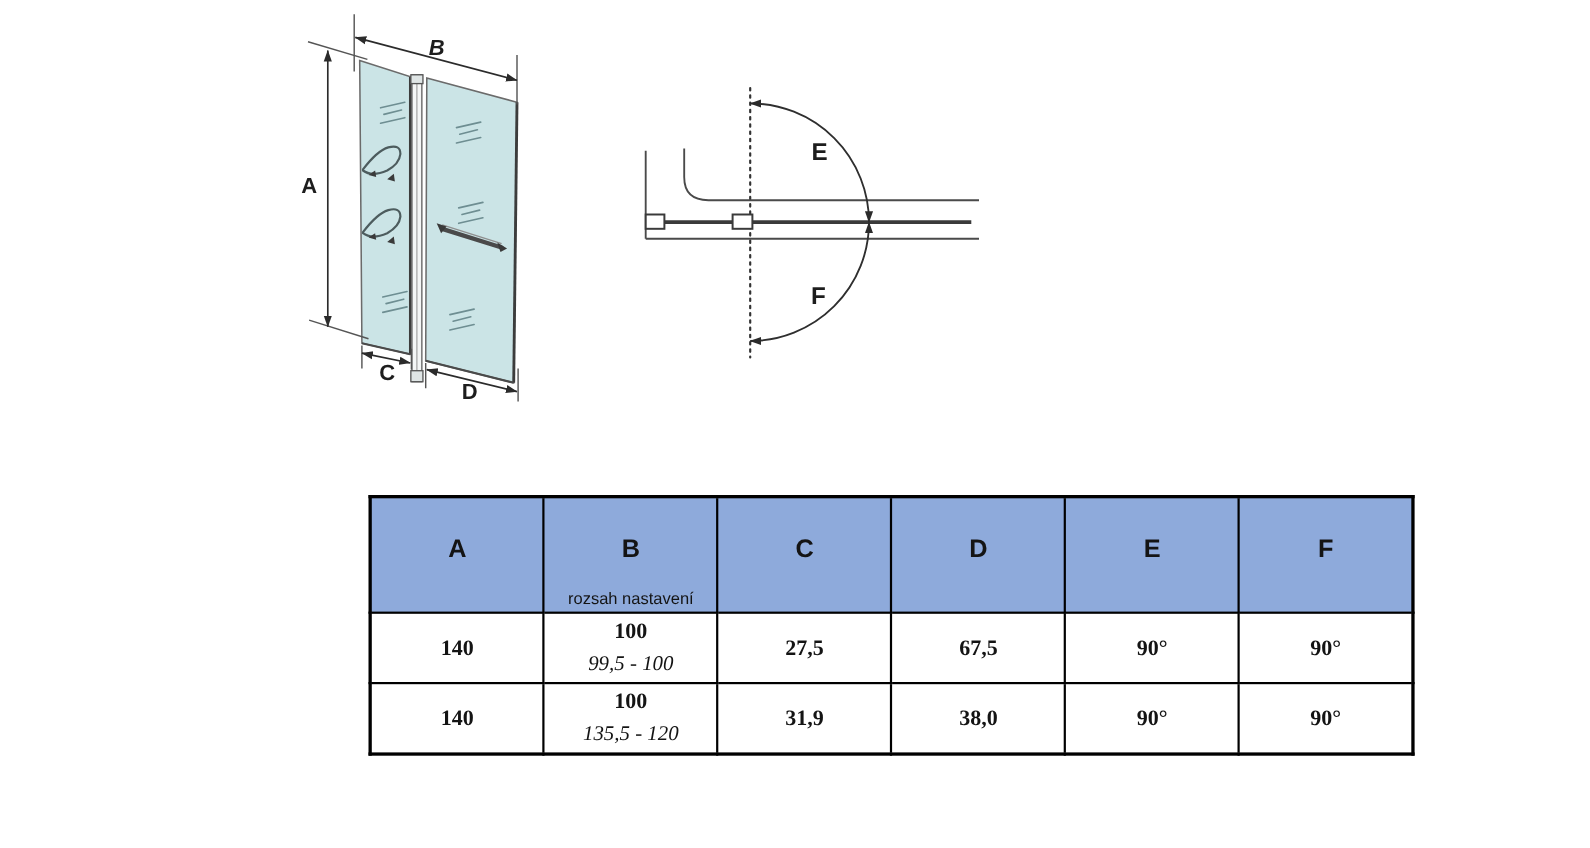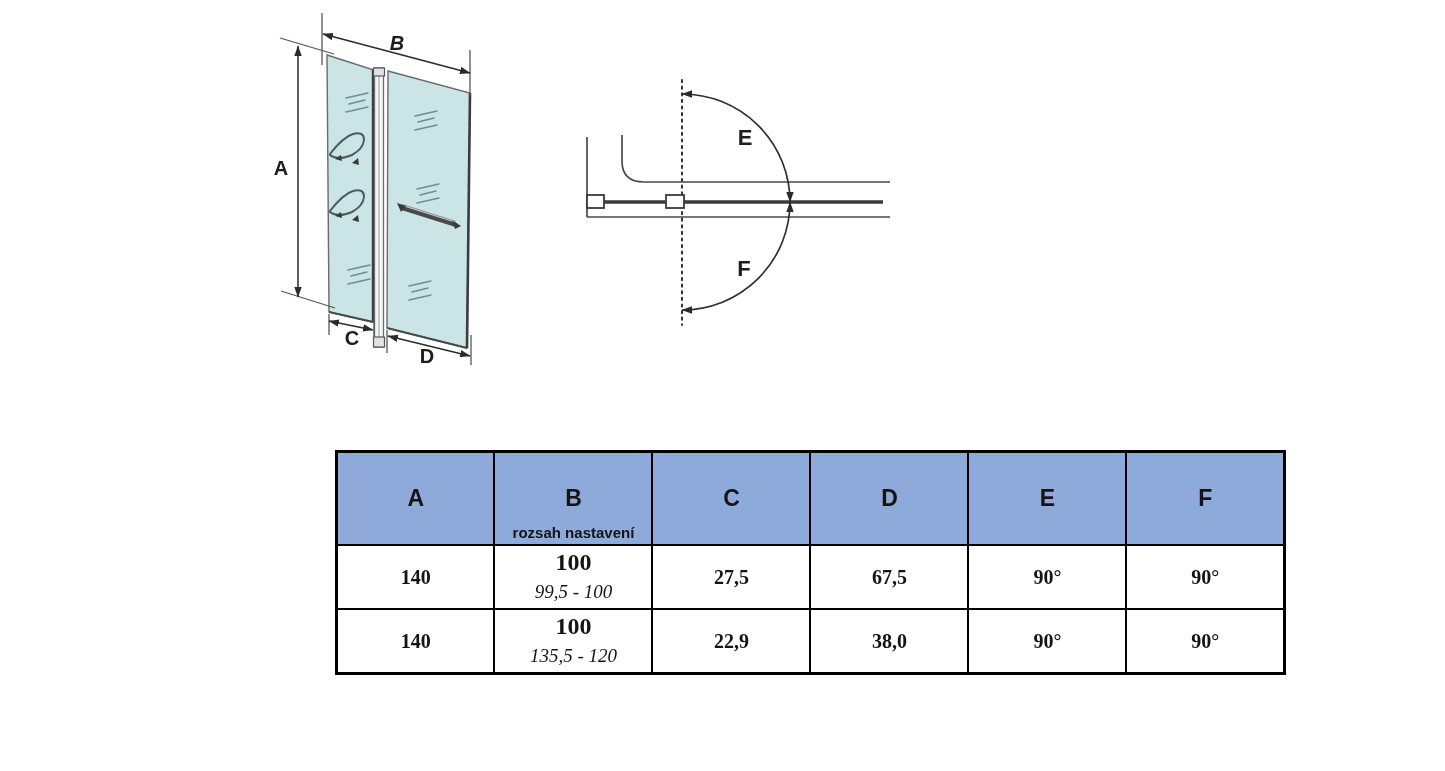--- a/index.html
+++ b/index.html
@@ -19,26 +19,26 @@
     border:3px solid #000;
   }
   table.spec-table th, table.spec-table td { border:2px solid #000; }
   table.spec-table thead tr { height:92px; }
   table.spec-table tbody tr { height:64px;font-family:Liberation Serif, serif; }
   table.spec-table th {
     background:#8EAADB; vertical-align:top; padding-top:30px;
     text-align:center; font-weight:bold; color:#141414;
   }
   .hletter { font-size:23px; font-weight:bold; line-height:30px; }
-  .hsub { font-size:15px; font-weight:bold; line-height:20px; margin-top:10px; }
+  .hsub { font-size:15px; font-weight:normal; line-height:20px; margin-top:22px; }
   table.spec-table td {
     text-align:center; vertical-align:middle;
     font-size:20px; font-weight:bold; color:#141414; background:#fff;
   }
-  .bmain { font-size:24px; font-weight:bold; line-height:30px;text-align:center; }
+  .bmain { font-size:20px; font-weight:bold; line-height:30px;text-align:center; }
   .brange { font-size:19px; font-weight:normal; font-style:italic; line-height:30px; }
 </style>
 </head>
 <body>
 
 <div class="canvas">
 
   <svg style="position:absolute; left:255px; top:5px;" width="235" height="375" viewBox="0 0 235 375">
     <defs>
       <marker id="arwF" markerUnits="userSpaceOnUse" markerWidth="11" markerHeight="9" viewBox="0 0 11 9" refX="10" refY="4.5" orient="auto-start-reverse">
@@ -205,21 +205,21 @@
         <td>67,5</td>
         <td>90°</td>
         <td>90°</td>
       </tr>
       <tr>
         <td>140</td>
         <td>
           <div class="bmain">100</div>
           <div class="brange">135,5 - 120</div>
         </td>
-        <td>22,9</td>
+        <td>31,9</td>
         <td>38,0</td>
         <td>90°</td>
         <td>90°</td>
       </tr>
     </tbody>
   </table>
 
 </div>
 
 </body></html>

